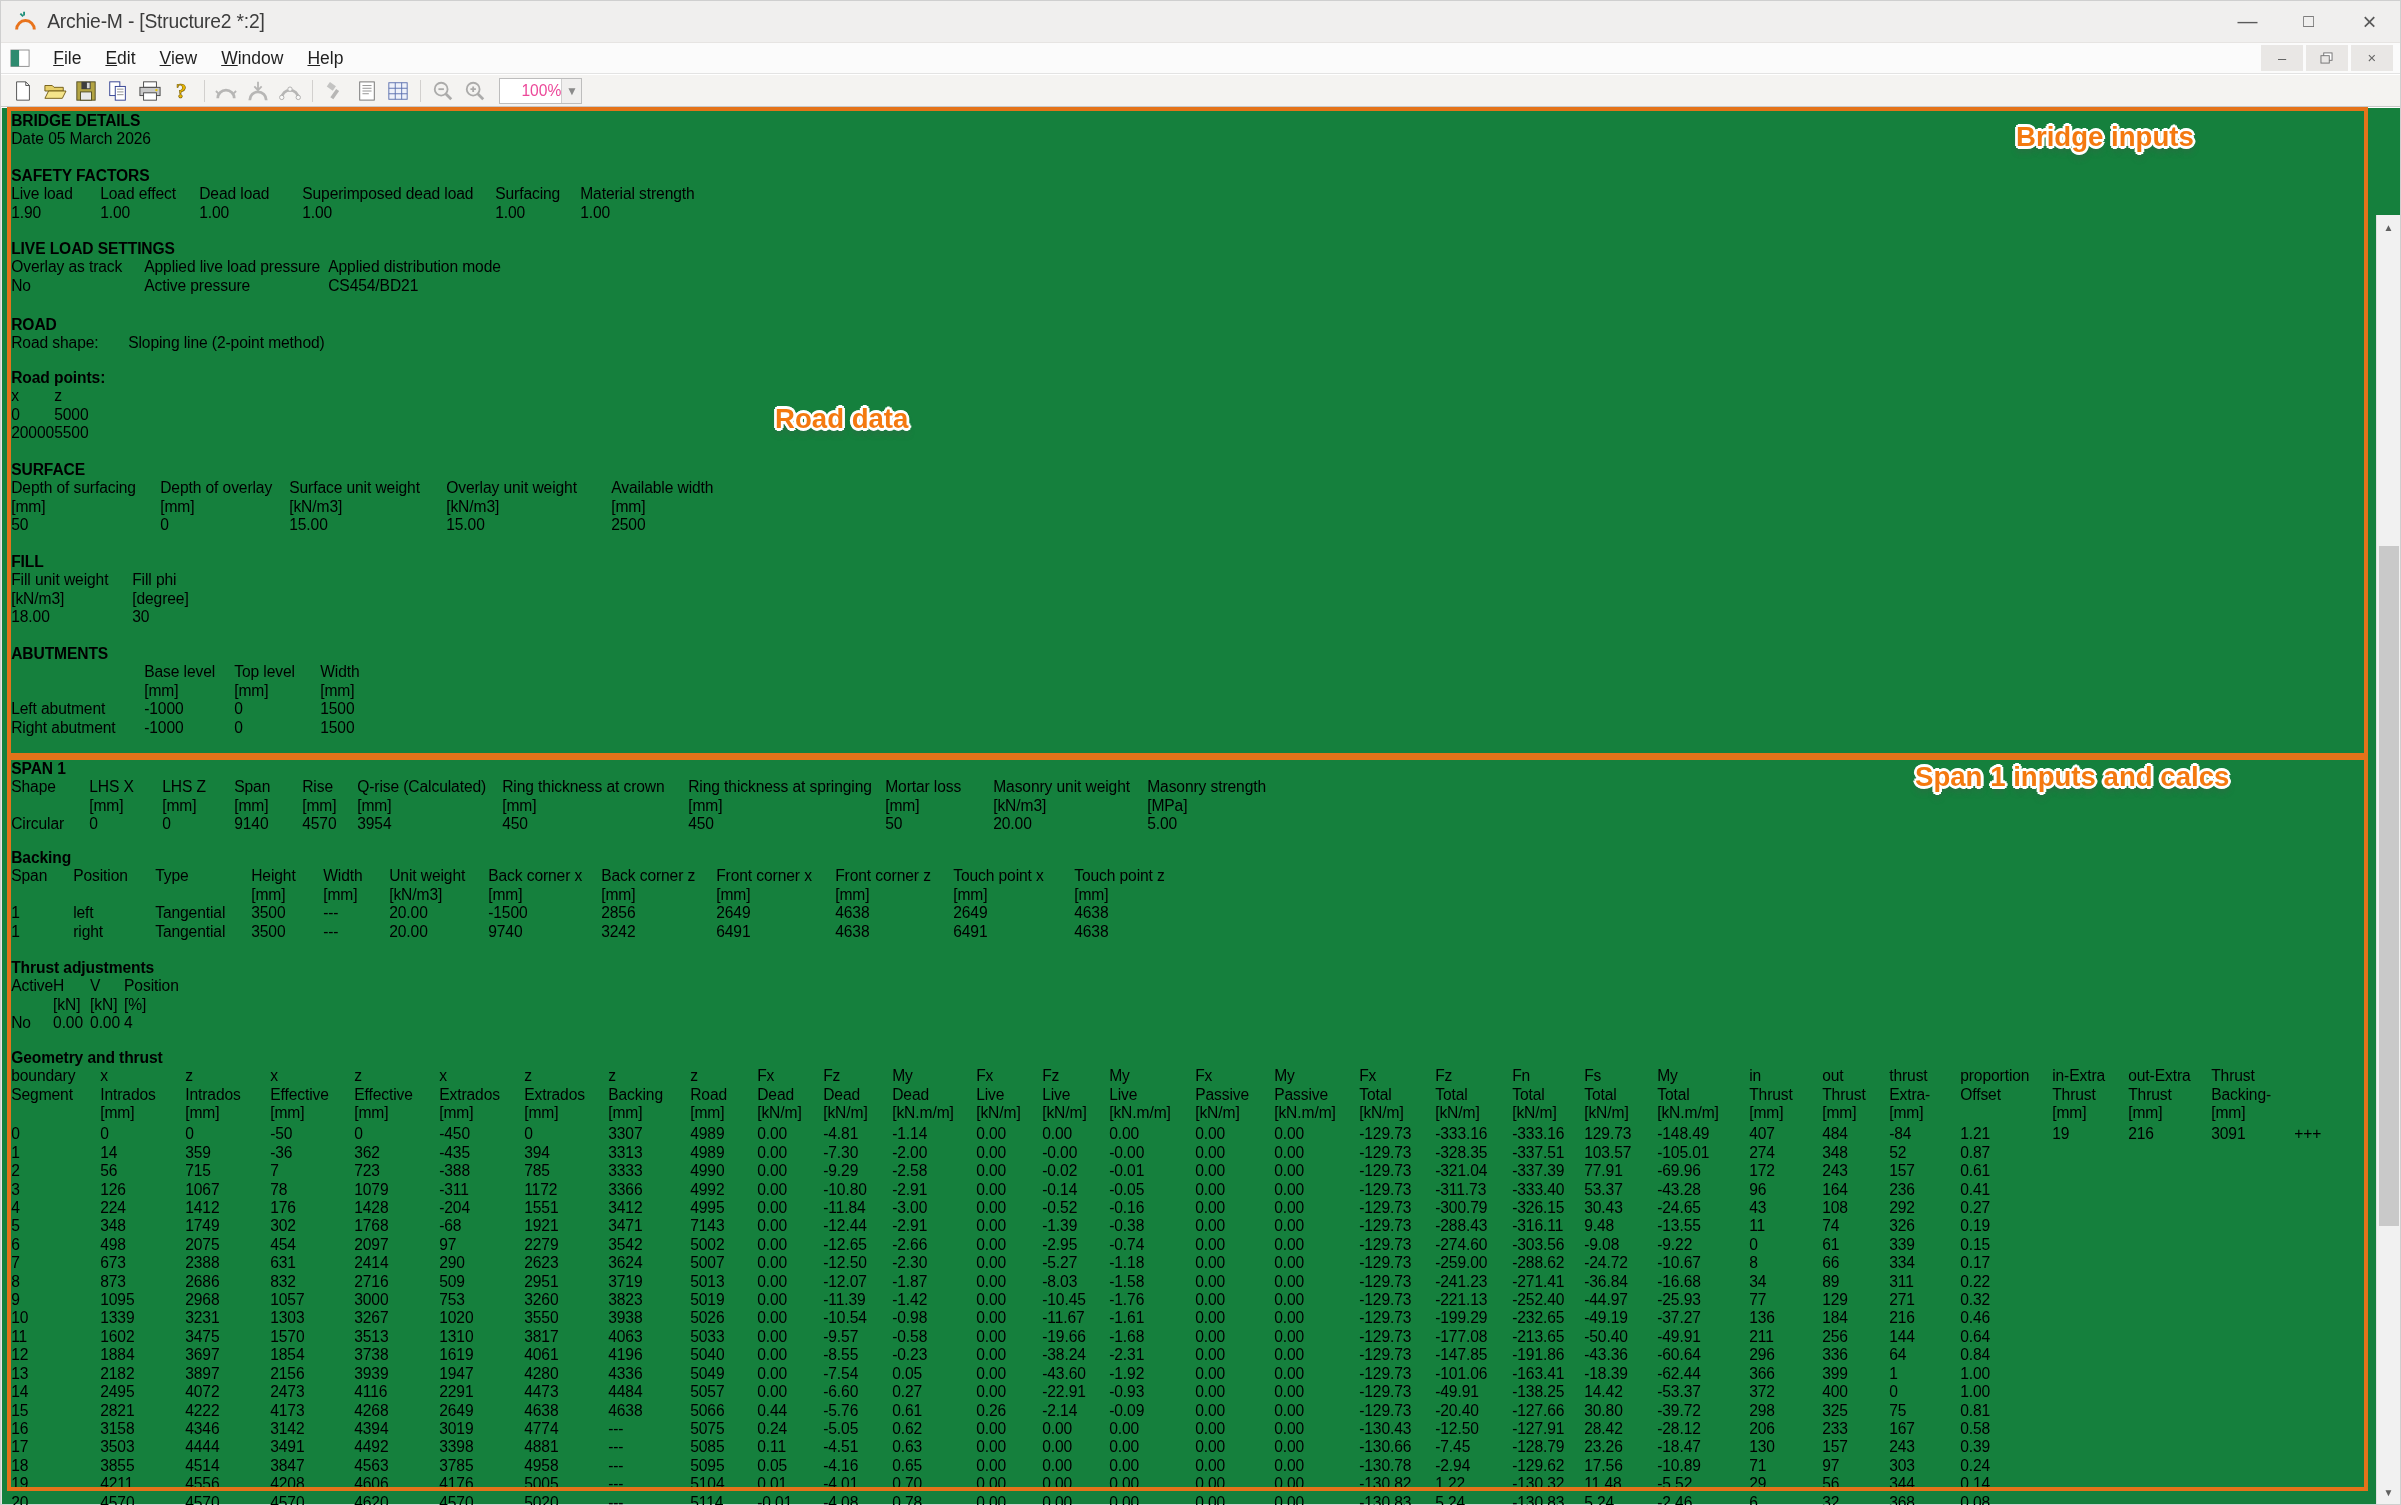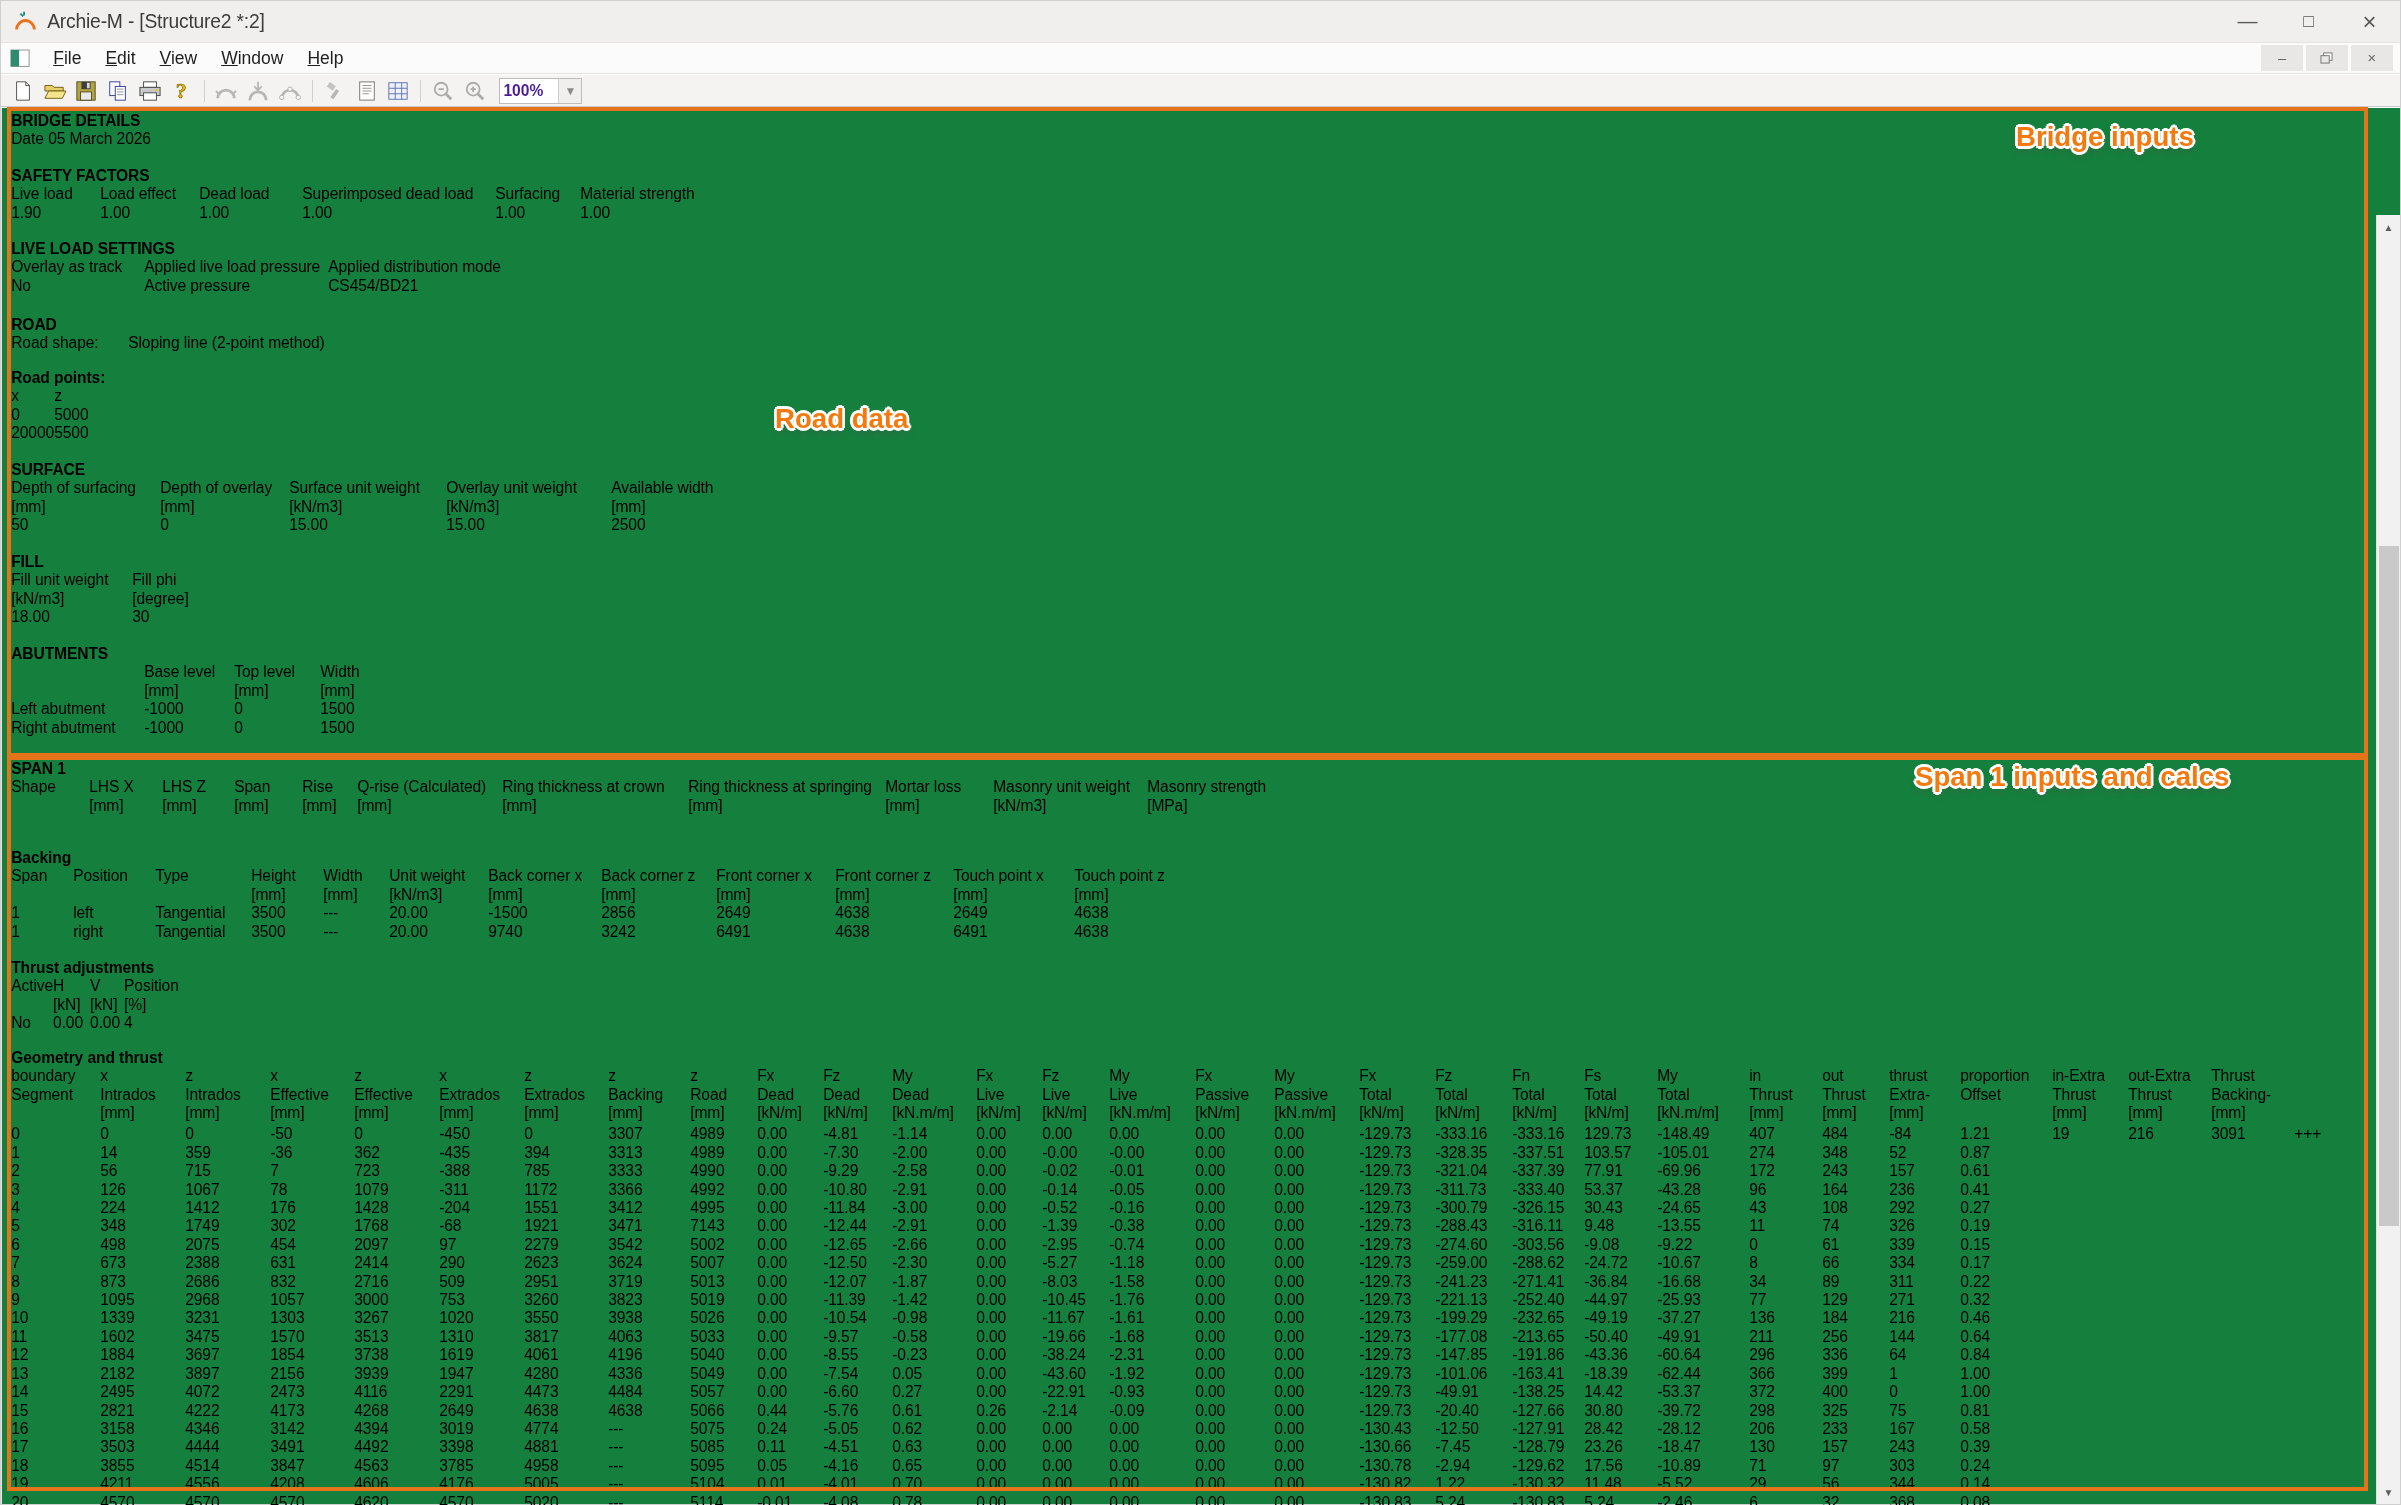--- a/index.html
+++ b/index.html
@@ -25,21 +25,21 @@
     justify-content:center;color:#666;font-size:14.7px;}
   
   .toolbar{position:absolute;left:0;top:74px;width:100%;height:32px;background:#f4f3f1;
     border-bottom:0.9px solid #c9c9c9;display:flex;align-items:center;padding-left:7.3px;
     box-sizing:border-box;gap:2.8px;}
   .tbtn{width:29px;height:27.6px;display:flex;align-items:center;justify-content:center;}
   .tbtn.dis{opacity:.45;filter:grayscale(1);}
   .tsep{width:0.9px;height:22px;background:#d2d0ce;margin:0 4.6px;}
   .combo{width:81px;height:24px;background:#fff;border:0.9px solid #bdbdbd;display:flex;
     align-items:center;margin-left:7.3px;}
-  .combo-text{flex:1;font-size:15.6px;color:#4c1d95;padding-left:3px;font-weight:bold;}
+  .combo-text{flex:1;font-size:15.6px;color:#ec4899;padding-left:21px;}
   .combo-btn{width:22px;height:100%;background:#f0efee;border-left:0.9px solid #cfcfcf;
     display:flex;align-items:center;justify-content:center;color:#8a8a8a;font-size:12px;}
 
   
   .doc{position:absolute;left:0;top:107px;right:0;bottom:0;background:#15803d;color:#000;
     border-left:1.8px solid #e8e6e4;box-sizing:border-box;}
   .sec{position:absolute;left:9.2px;}
   .sec-title{font-weight:bold;font-size:15.6px;height:18.4px;line-height:18.4px;letter-spacing:-0.1px;white-space:nowrap;}
   table.rt{border-collapse:collapse;table-layout:fixed;}
   table.rt td{padding:0;margin:0;font-size:15.6px;height:18.4px;line-height:18.4px;white-space:nowrap;
@@ -453,20 +453,33 @@
               <td>[mm]</td>
               <td>[mm]</td>
               <td>[mm]</td>
               <td>[mm]</td>
               <td>[mm]</td>
               <td>[mm]</td>
               <td>[mm]</td>
               <td>[mm]</td>
               <td>[kN/m3]</td>
               <td>[MPa]</td>
+            </tr>
+            <tr>
+              <td>Circular</td>
+              <td>0</td>
+              <td>0</td>
+              <td>9140</td>
+              <td>4570</td>
+              <td>3954</td>
+              <td>450</td>
+              <td>450</td>
+              <td>50</td>
+              <td>20.00</td>
+              <td>5.00</td>
             </tr>
           </tbody>
       </table>
     </div>
 
     <div class="sec" style="top:741px">
       <div class="sec-title">Backing</div>
       <table class="rt">
         <colgroup>
             <col style="width:62px">

